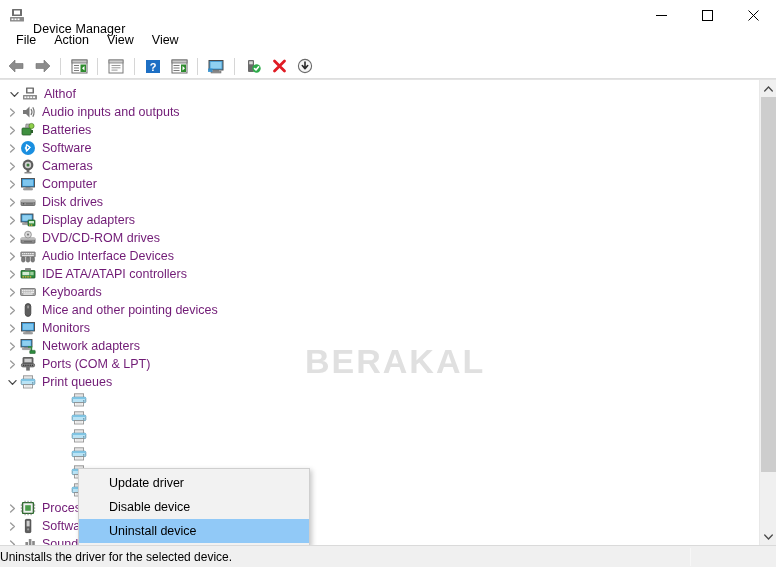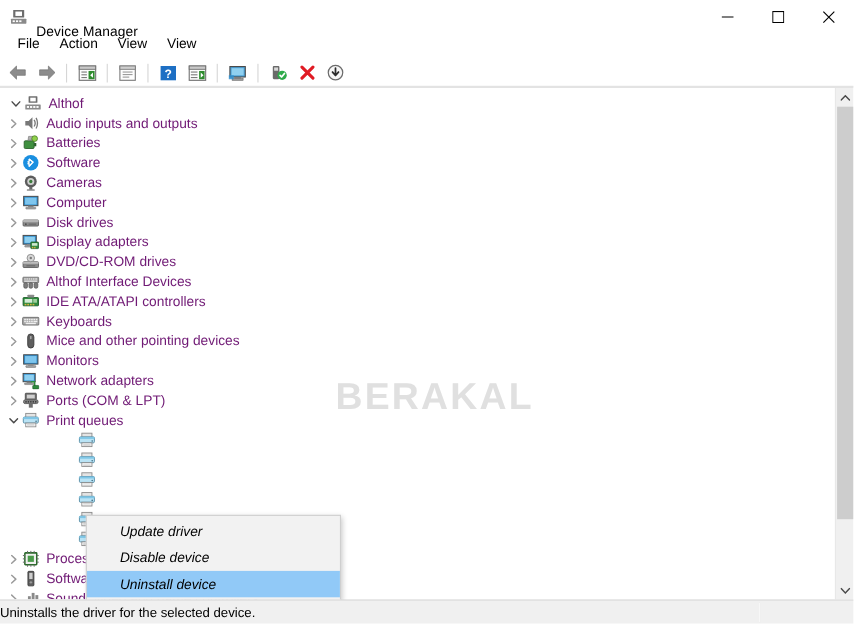--- a/index.html
+++ b/index.html
@@ -176,21 +176,20 @@
     z-index: 50;
     font-size: 12.5px;
   }
   .ctxitem {
     height: 24px;
     display: flex;
     align-items: center;
     padding-left: 30px;
     color: #000;
     white-space: nowrap;
-    font-style: italic;
   }
   .ctxitem.selected {
     background: #91c9f7;
   }
 
   
   .statusbar {
     flex: 0 0 22px;
     height: 22px;
     background: #f0f0f0;
@@ -511,21 +510,21 @@
               <rect x="6" y="5" width="1.4" height="1.2" fill="#e6e6e6"></rect>
               <rect x="8" y="5" width="1.4" height="1.2" fill="#e6e6e6"></rect>
               <rect x="10" y="5" width="1.4" height="1.2" fill="#e6e6e6"></rect>
               <rect x="12" y="5" width="1.8" height="1.2" fill="#e6e6e6"></rect>
               <rect x="2" y="7" width="11.8" height="1.2" fill="#e6e6e6"></rect>
               <rect x="1.6" y="9" width="3.4" height="5" rx="1.4" fill="#7d7d7d" stroke="#555" stroke-width="0.6"></rect>
               <rect x="6.3" y="9" width="3.4" height="5" rx="1.4" fill="#7d7d7d" stroke="#555" stroke-width="0.6"></rect>
               <rect x="11" y="9" width="3.4" height="5" rx="1.4" fill="#7d7d7d" stroke="#555" stroke-width="0.6"></rect>
             </svg>
           </span>
-          <span class="rowlabel">Althof Interface Devices</span>
+          <span class="rowlabel">Audio Interface Devices</span>
         </div>
         <div class="row ind1">
           <span class="chev">
             <svg class="glyph" width="9" height="9" viewBox="0 0 9 9">
               <path d="M2.6 1 L6.4 4.5 L2.6 8" stroke="#9a9a9a" stroke-width="1.3" fill="none" stroke-linecap="round" stroke-linejoin="round"></path>
             </svg>
           </span>
           <span class="rowicon">
             <svg class="glyph" width="16" height="16" viewBox="0 0 16 16">
               <rect x="1" y="4.5" width="14" height="7.5" rx="0.6" fill="#2e8b3e" stroke="#1d5c28" stroke-width="0.8"></rect>

